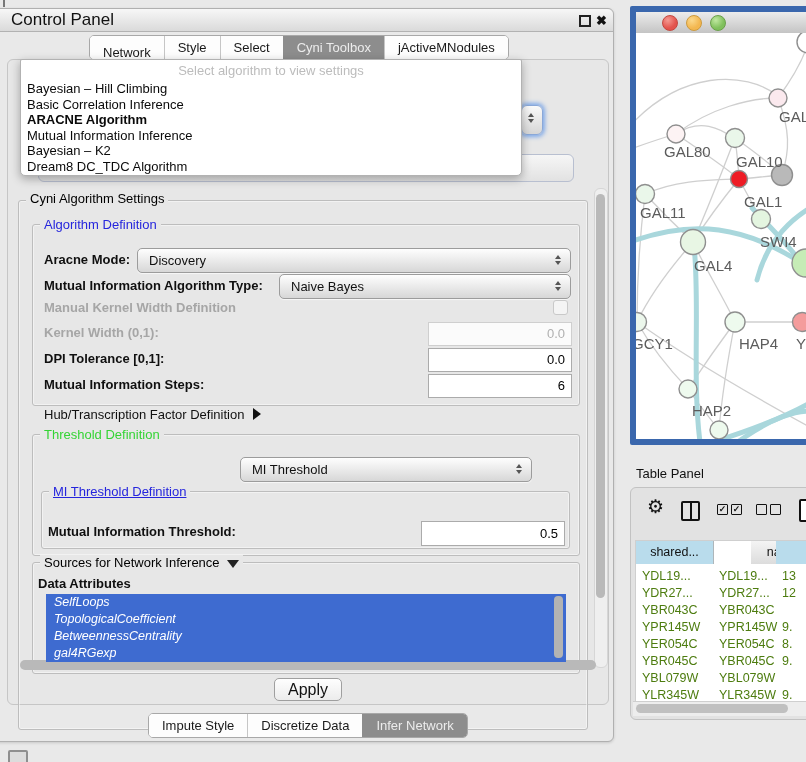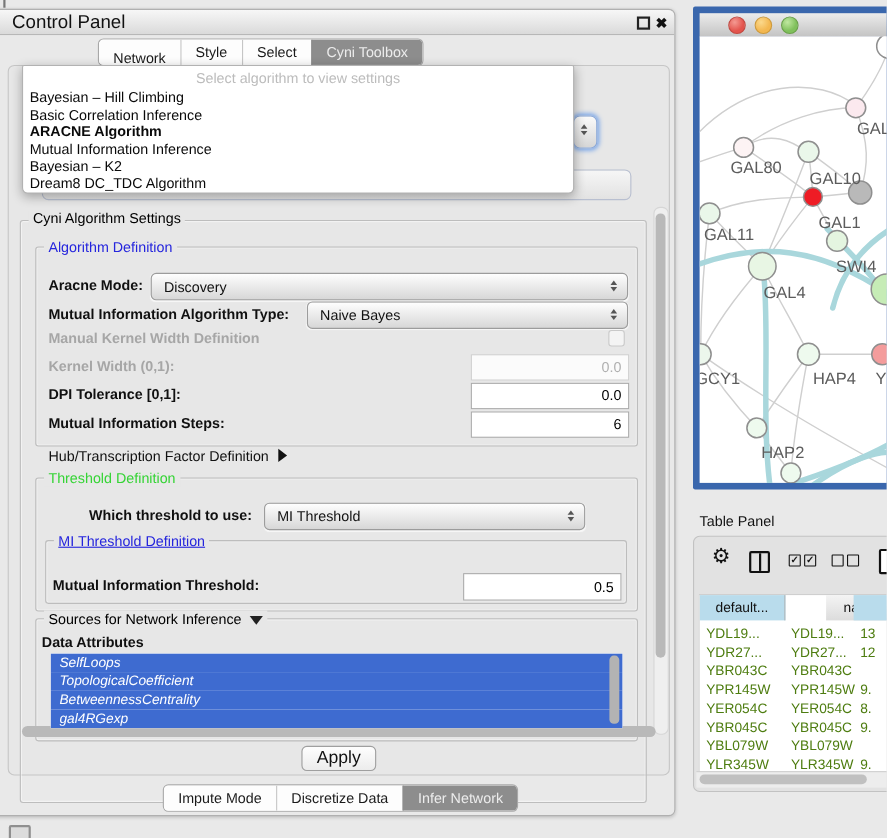--- a/index.html
+++ b/index.html
@@ -155,20 +155,23 @@
       </div>
       <div class="tab">
         <span>Style</span>
       </div>
       <div class="tab">
         <span>Select</span>
       </div>
       <div class="tab selected">
         <span>Cyni Toolbox</span>
       </div>
+      <div class="tab">
+        <span>jActiveMNodules</span>
+      </div>
     </div>
 
   <div class="abs" id="cp-content">
 
     <div class="abs" id="ghost-combo">
       <span>gal-filtered.sif default node</span>
     </div>
     <div class="abs" id="focus-combo-frag">
       <span class="arrows abs"></span>
     </div>
@@ -214,21 +217,20 @@
     <div class="field" style="left:420px;top:314px;width:136px;">6</div>
 
     <div class="abs" id="hub-row">
       <span>Hub/Transcription Factor Definition</span>
       <span class="tri-right"></span>
     </div>
 
     <div class="abs groupbox" id="grp-threshold"></div>
     <div class="grouplab t-green" style="left:32px;top:367px;">Threshold Definition</div>
 
-    <div class="rowlab blab" style="left:73px;top:397px;">Which threshold to use:</div>
     <div class="combo" style="left:232px;top:397px;width:290px;">
       <span class="ctext">MI Threshold</span>
       <span class="arrows"></span>
     </div>
 
     <div class="abs groupbox" id="grp-mith"></div>
     <div class="grouplab t-blue" style="left:41px;top:424px;text-decoration:underline;">MI Threshold Definition</div>
 
     <div class="rowlab blab" style="left:40px;top:460px;">Mutual Information Threshold:</div>
     <div class="field" style="left:413px;top:461px;width:136px;height:23px;line-height:23px;">0.5</div>
@@ -247,21 +249,21 @@
 
     <div class="abs" id="vscroll-track"></div>
     <div class="abs" id="vscroll-thumb"></div>
     <div class="abs" id="hscroll-thumb"></div>
 
     <div class="abs" id="apply-btn">Apply</div>
   </div>
 
   <div class="abs tabstrip" id="cp-bottom-tabbar">
       <div class="tab">
-        <span>Impute Mode</span>
+        <span>Impute Style</span>
       </div>
       <div class="tab">
         <span>Discretize Data</span>
       </div>
       <div class="tab selected">
         <span>Infer Network</span>
       </div>
     </div>
 </div>
 
@@ -335,21 +337,21 @@
 
 <div class="abs" id="table-panel-label">Table Panel</div>
 
 <div class="abs" id="table-panel">
   <div class="tp-icon" id="icon-gear">⚙</div>
   <div class="tp-icon" id="icon-columns"></div>
   <div class="tp-icon" id="icon-checks"><span class="cb">✓</span><span class="cb">✓</span></div>
   <div class="tp-icon" id="icon-unchecks"><span class="cb"></span><span class="cb"></span></div>
   <div class="tp-icon" id="icon-doc"></div>
   <div class="abs" id="tp-table">
-      <div class="th hl" style="left: 0px; width: 77px;">default...</div>
+      <div class="th hl" style="left: 0px; width: 77px;">shared...</div>
       <div class="th plain" style="left: 77px; width: 63px; margin-left: 38px;">name</div>
       <div class="th hl" style="left: 140px; width: 52px;"></div>
       <div class="trow" style="top: 27px;">
         <span class="td" style="left: 6px;">YDL19...</span>
         <span class="td" style="left: 83px;">YDL19...</span>
         <span class="td" style="left: 146px;">13</span>
       </div>
       <div class="trow" style="top: 44px;">
         <span class="td" style="left: 6px;">YDR27...</span>
         <span class="td" style="left: 83px;">YDR27...</span>

